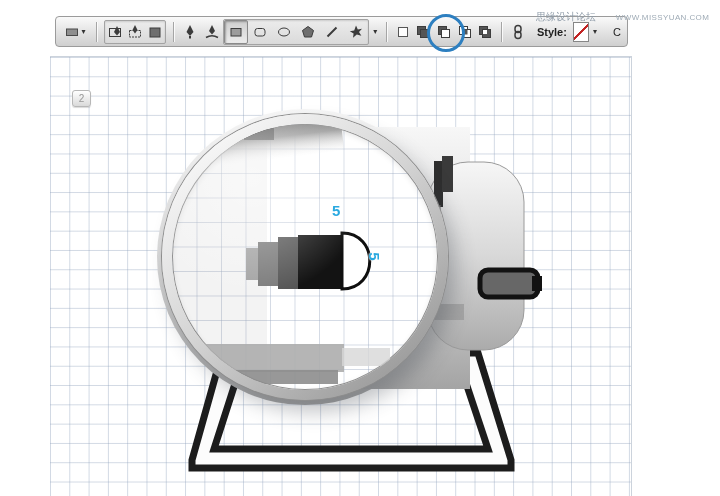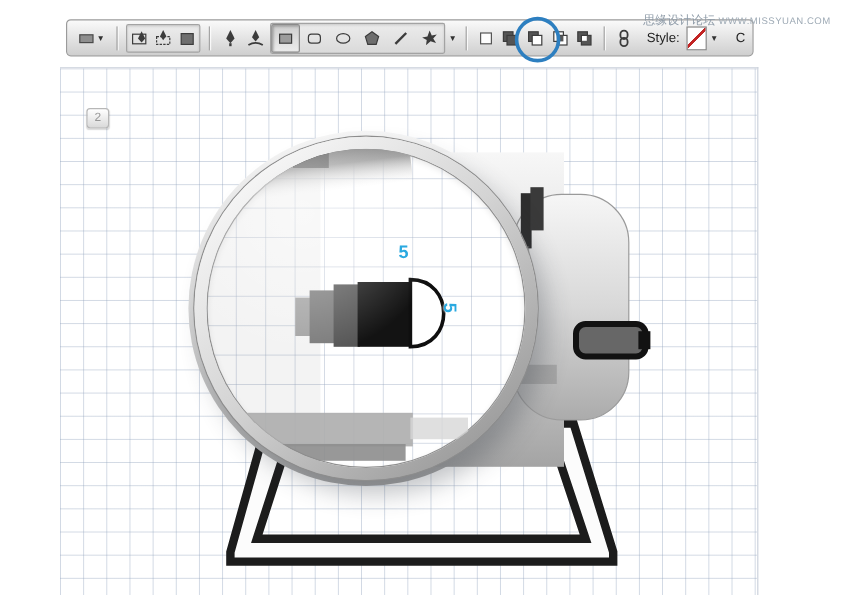--- a/index.html
+++ b/index.html
@@ -14,33 +14,33 @@
   .tbtn{width:24px;height:24px;display:flex;align-items:center;justify-content:center;
     border:1px solid transparent;background:transparent;border-radius:2px;padding:0;cursor:pointer;}
   .tbtn.small{width:20px;height:22px;}
   .tbtn.bool{width:20px;height:22px;}
   .tbtn.pressed{border:1px solid #8a8a8a;background:linear-gradient(#cfcfcf,#ececec);
     box-shadow:inset 1px 1px 2px rgba(0,0,0,.28);}
   .tgroup{display:flex;align-items:center;border:1px solid #a3a3a3;border-radius:2px;
     background:linear-gradient(#ececec,#dadada);box-shadow:inset 0 1px 2px rgba(0,0,0,.14);}
   .tsep{width:1px;height:20px;background:#a5a5a5;box-shadow:1px 0 0 rgba(255,255,255,.8);margin:0 5px;}
   .dd{font-size:8px;color:#333;line-height:1;padding:0 2px;cursor:pointer;}
-  .style-label{font-size:11px;color:#1e1e1e;margin:0 4px 0 8px;}
+  .style-label{font-size:11px;color:#1e1e1e;margin:0 4px 0 8px;font-weight:bold;}
   .style-swatch{width:18px;height:18px;background:
       linear-gradient(135deg,transparent 44%,#c22424 44%,#c22424 55%,transparent 55%),#fff;
     border:1px solid #868686;cursor:pointer;}
   .color-partial{font-size:11px;color:#1e1e1e;margin-left:12px;}
   .bool-wrap{position:relative;display:flex;}
   .anno-circle{position:absolute;left:50%;top:50%;width:32px;height:32px;margin:-18px 0 0 -17px;
     border:3px solid #2d7fc0;border-radius:50%;pointer-events:none;z-index:6;}
 
   
   .watermark{position:absolute;top:10px;left:536px;z-index:9;font-size:10px;color:#8d9aa7;
     white-space:nowrap;}
-  .watermark .url{font-size:8px;color:#9fabb6;letter-spacing:.4px;}
+  .watermark .url{font-size:8px;color:#9fabb6;letter-spacing:.4px;margin-left:17px;}
 
   
   .canvas{position:absolute;left:50px;top:56px;width:581px;height:440px;background-color:#fff;
     border-top:1px solid #ccd3dc;border-right:1px solid #ccd3dc;
     background-image:
       linear-gradient(to right,rgba(146,164,190,.42) 1px,transparent 1px),
       linear-gradient(to bottom,rgba(146,164,190,.42) 1px,transparent 1px);
     background-size:19.3px 19.3px;}
   .artwork{position:absolute;left:0;top:0;z-index:1;}
 

